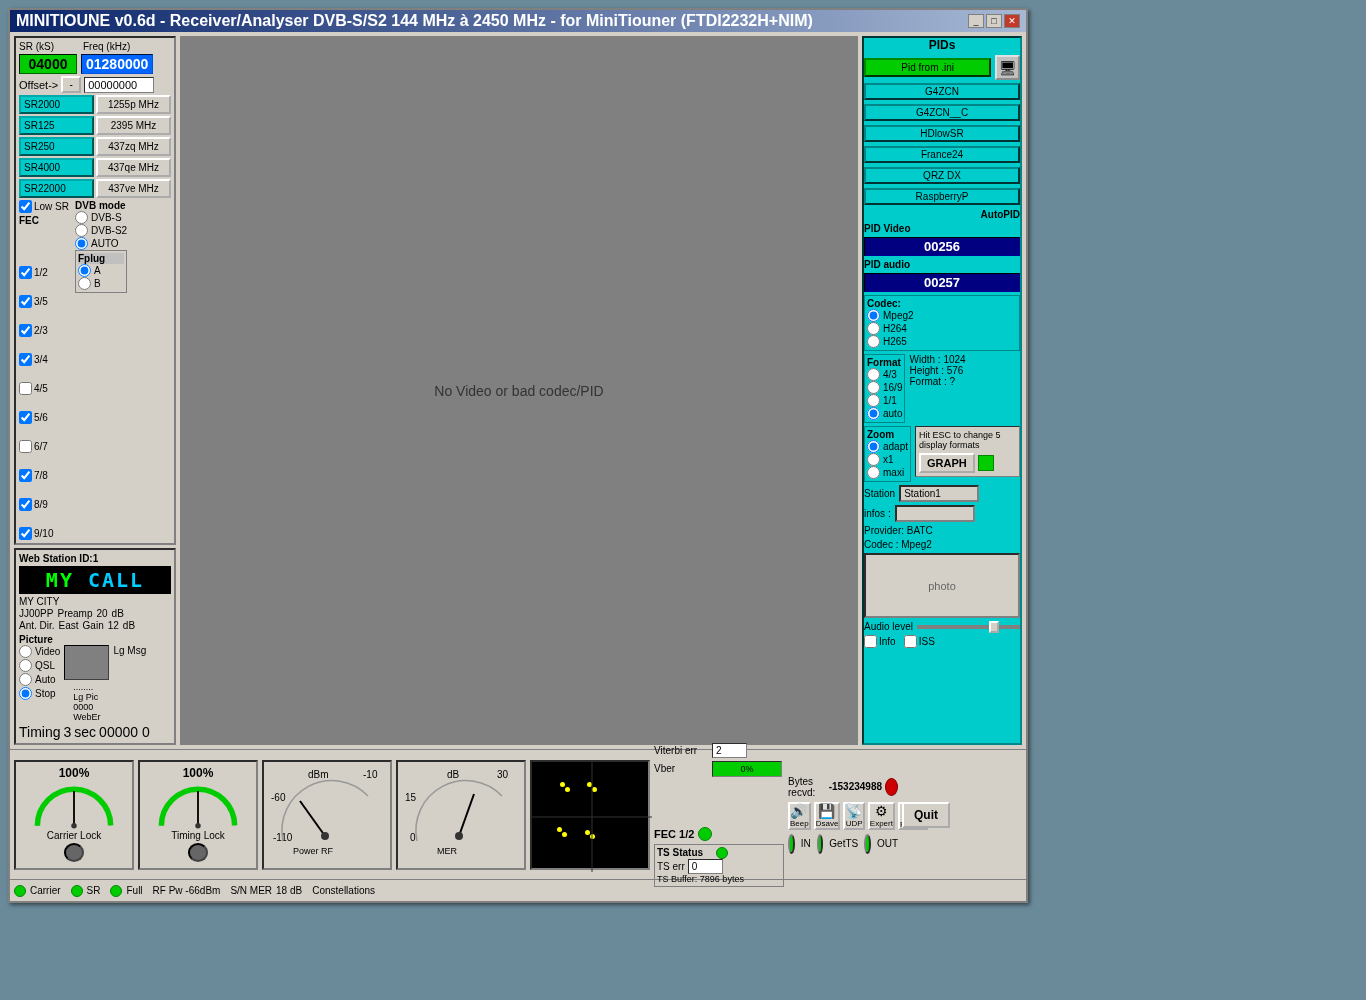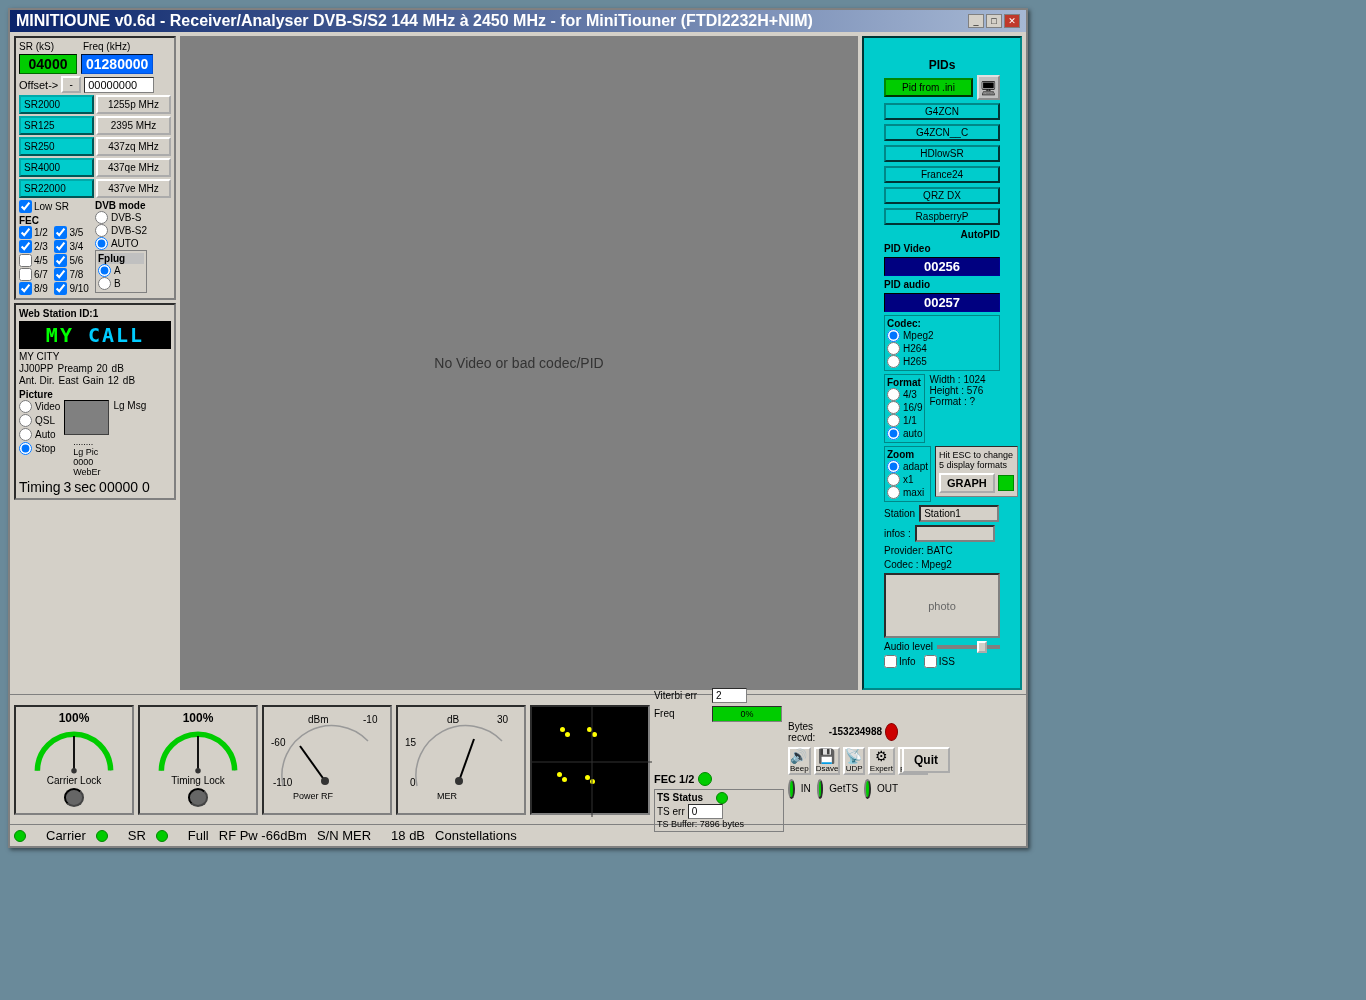--- a/index.html
+++ b/index.html
@@ -211,21 +211,21 @@
       min-height: 525px;
       color: #333;
       font-size: 14px;
     }
     
     
     .right-panel {
       width: 160px;
       background: #00cccc;
       border: 2px inset #008888;
-      padding: 20px;
+      padding: 0;
       display: flex;
       flex-direction: column;
       gap: 3px;
     }
     
     .pids-title {
       text-align: center;
       font-weight: bold;
       font-size: 12px;
       color: #000;
@@ -586,22 +586,22 @@
       gap: 10px;
       background: #d4d0c8;
       border-top: 1px solid #808080;
       align-items: center;
       height: 22px;
     }
     
     .status-item {
       display: flex;
       align-items: center;
-      gap: 20px;
-      font-size: 13px;
+      gap: 4px;
+      font-size: 10px;
     }
     
     .status-circle {
       width: 12px; height: 12px;
       border-radius: 50%;
     }
     
     .status-circle.green { background: #00cc00; border: 1px solid #008800; }
     
     .io-btn-circle {
@@ -629,23 +629,24 @@
     .checkbox-label { display: flex; align-items: center; gap: 2px; font-size: 10px; }
     
     .section-divider { 
       display: flex; 
       gap: 6px; 
       align-items: flex-start;
     }
     
     .fec-grid {
       display: grid;
-      grid-template-columns: 1fr 1fr;
-      gap: 1px;
-      font-size: 10px;
+      grid-template-columns: 1fr;
+      gap: 16px;
+      font-size: 10px;
+      margin-top: 40px;
     }
   </style>
 </head>
 <body>
 
 <div class="window">
 
   <div class="title-bar">
     <span class="title-bar-text">MINITIOUNE v0.6d - Receiver/Analyser DVB-S/S2 144 MHz à 2450 MHz - for MiniTiouner (FTDI2232H+NIM)</span>
     <div class="title-bar-buttons">
@@ -1045,21 +1046,21 @@
         <line x1="0" y1="55" x2="120" y2="55" stroke="#333" stroke-width="1"></line>
       </svg>
     </div>
 
     <div class="status-section">
       <div class="viterbi-row">
         <span class="viterbi-label">Viterbi err</span>
         <input class="viterbi-value" type="text" value="2" style="">
       </div>
       <div class="viterbi-row">
-        <span class="vber-label">Freq</span>
+        <span class="vber-label">Vber</span>
         <div class="vber-bar">0%</div>
       </div>
       <div class="fec-row">
         <span>FEC 1/2</span>
         <div class="fec-circle"></div>
       </div>
       <div class="ts-section">
         <div class="ts-title">
           <span>TS Status</span>
           <div class="ts-circle"></div>

